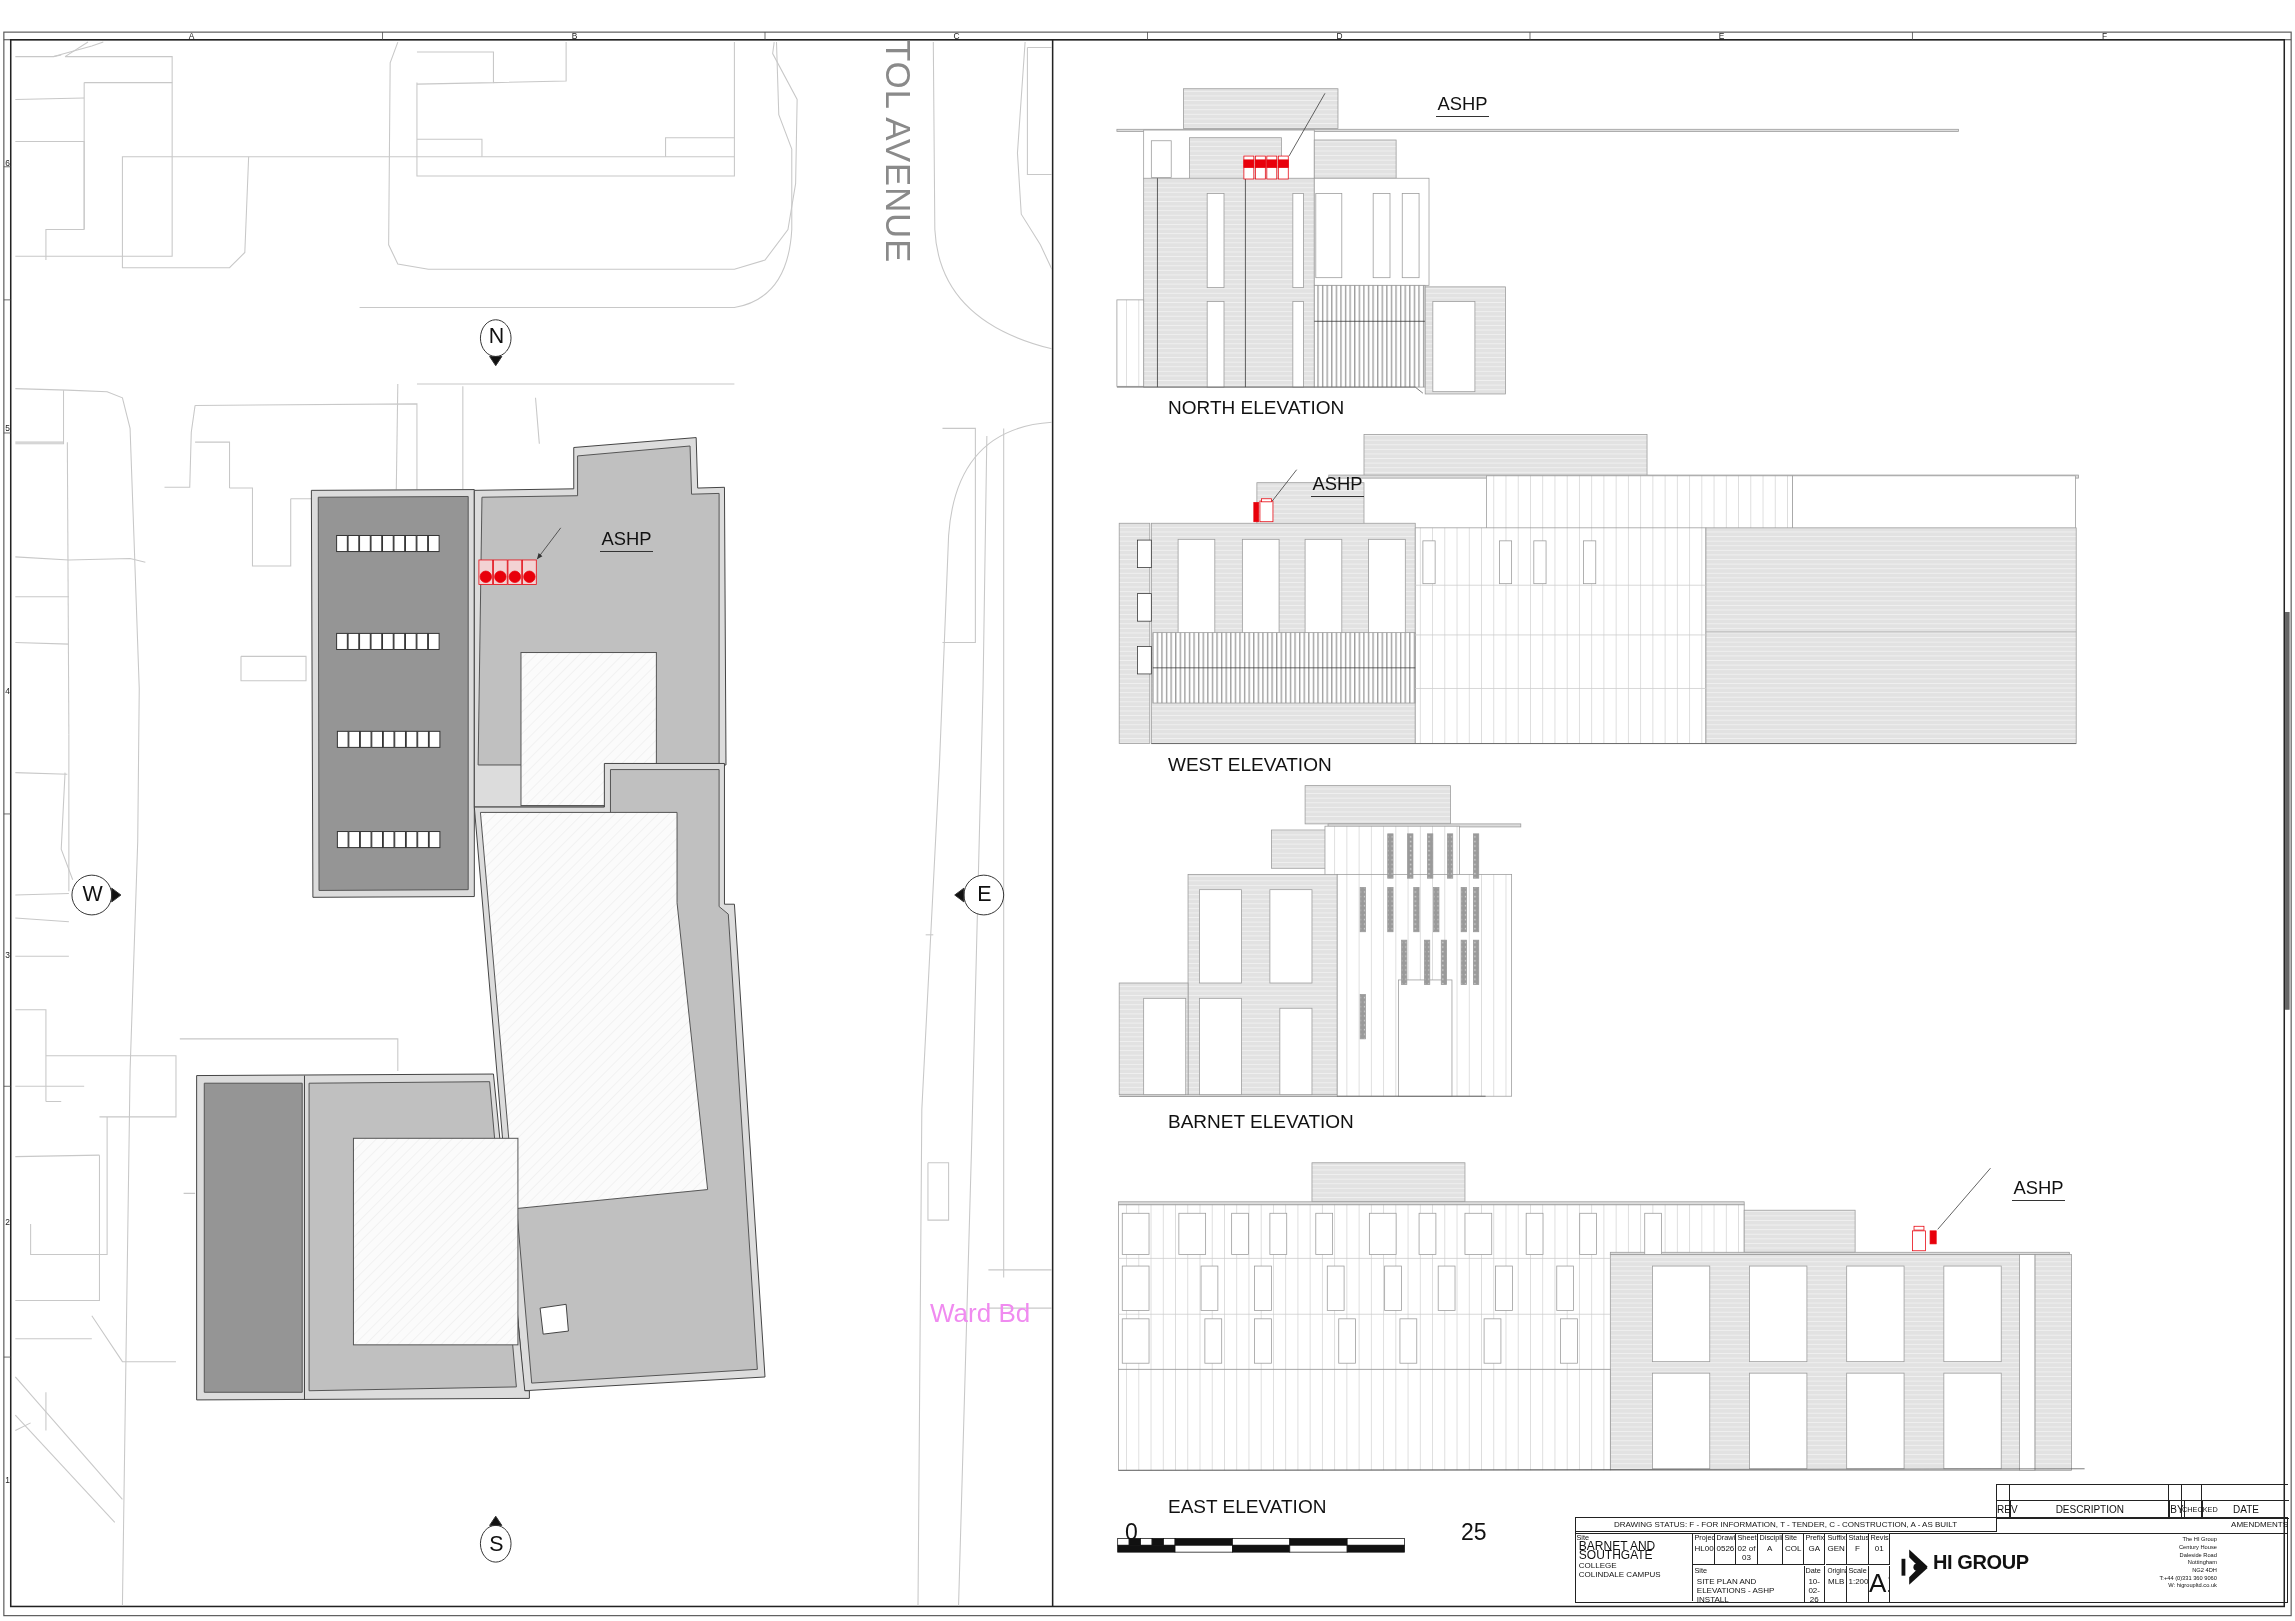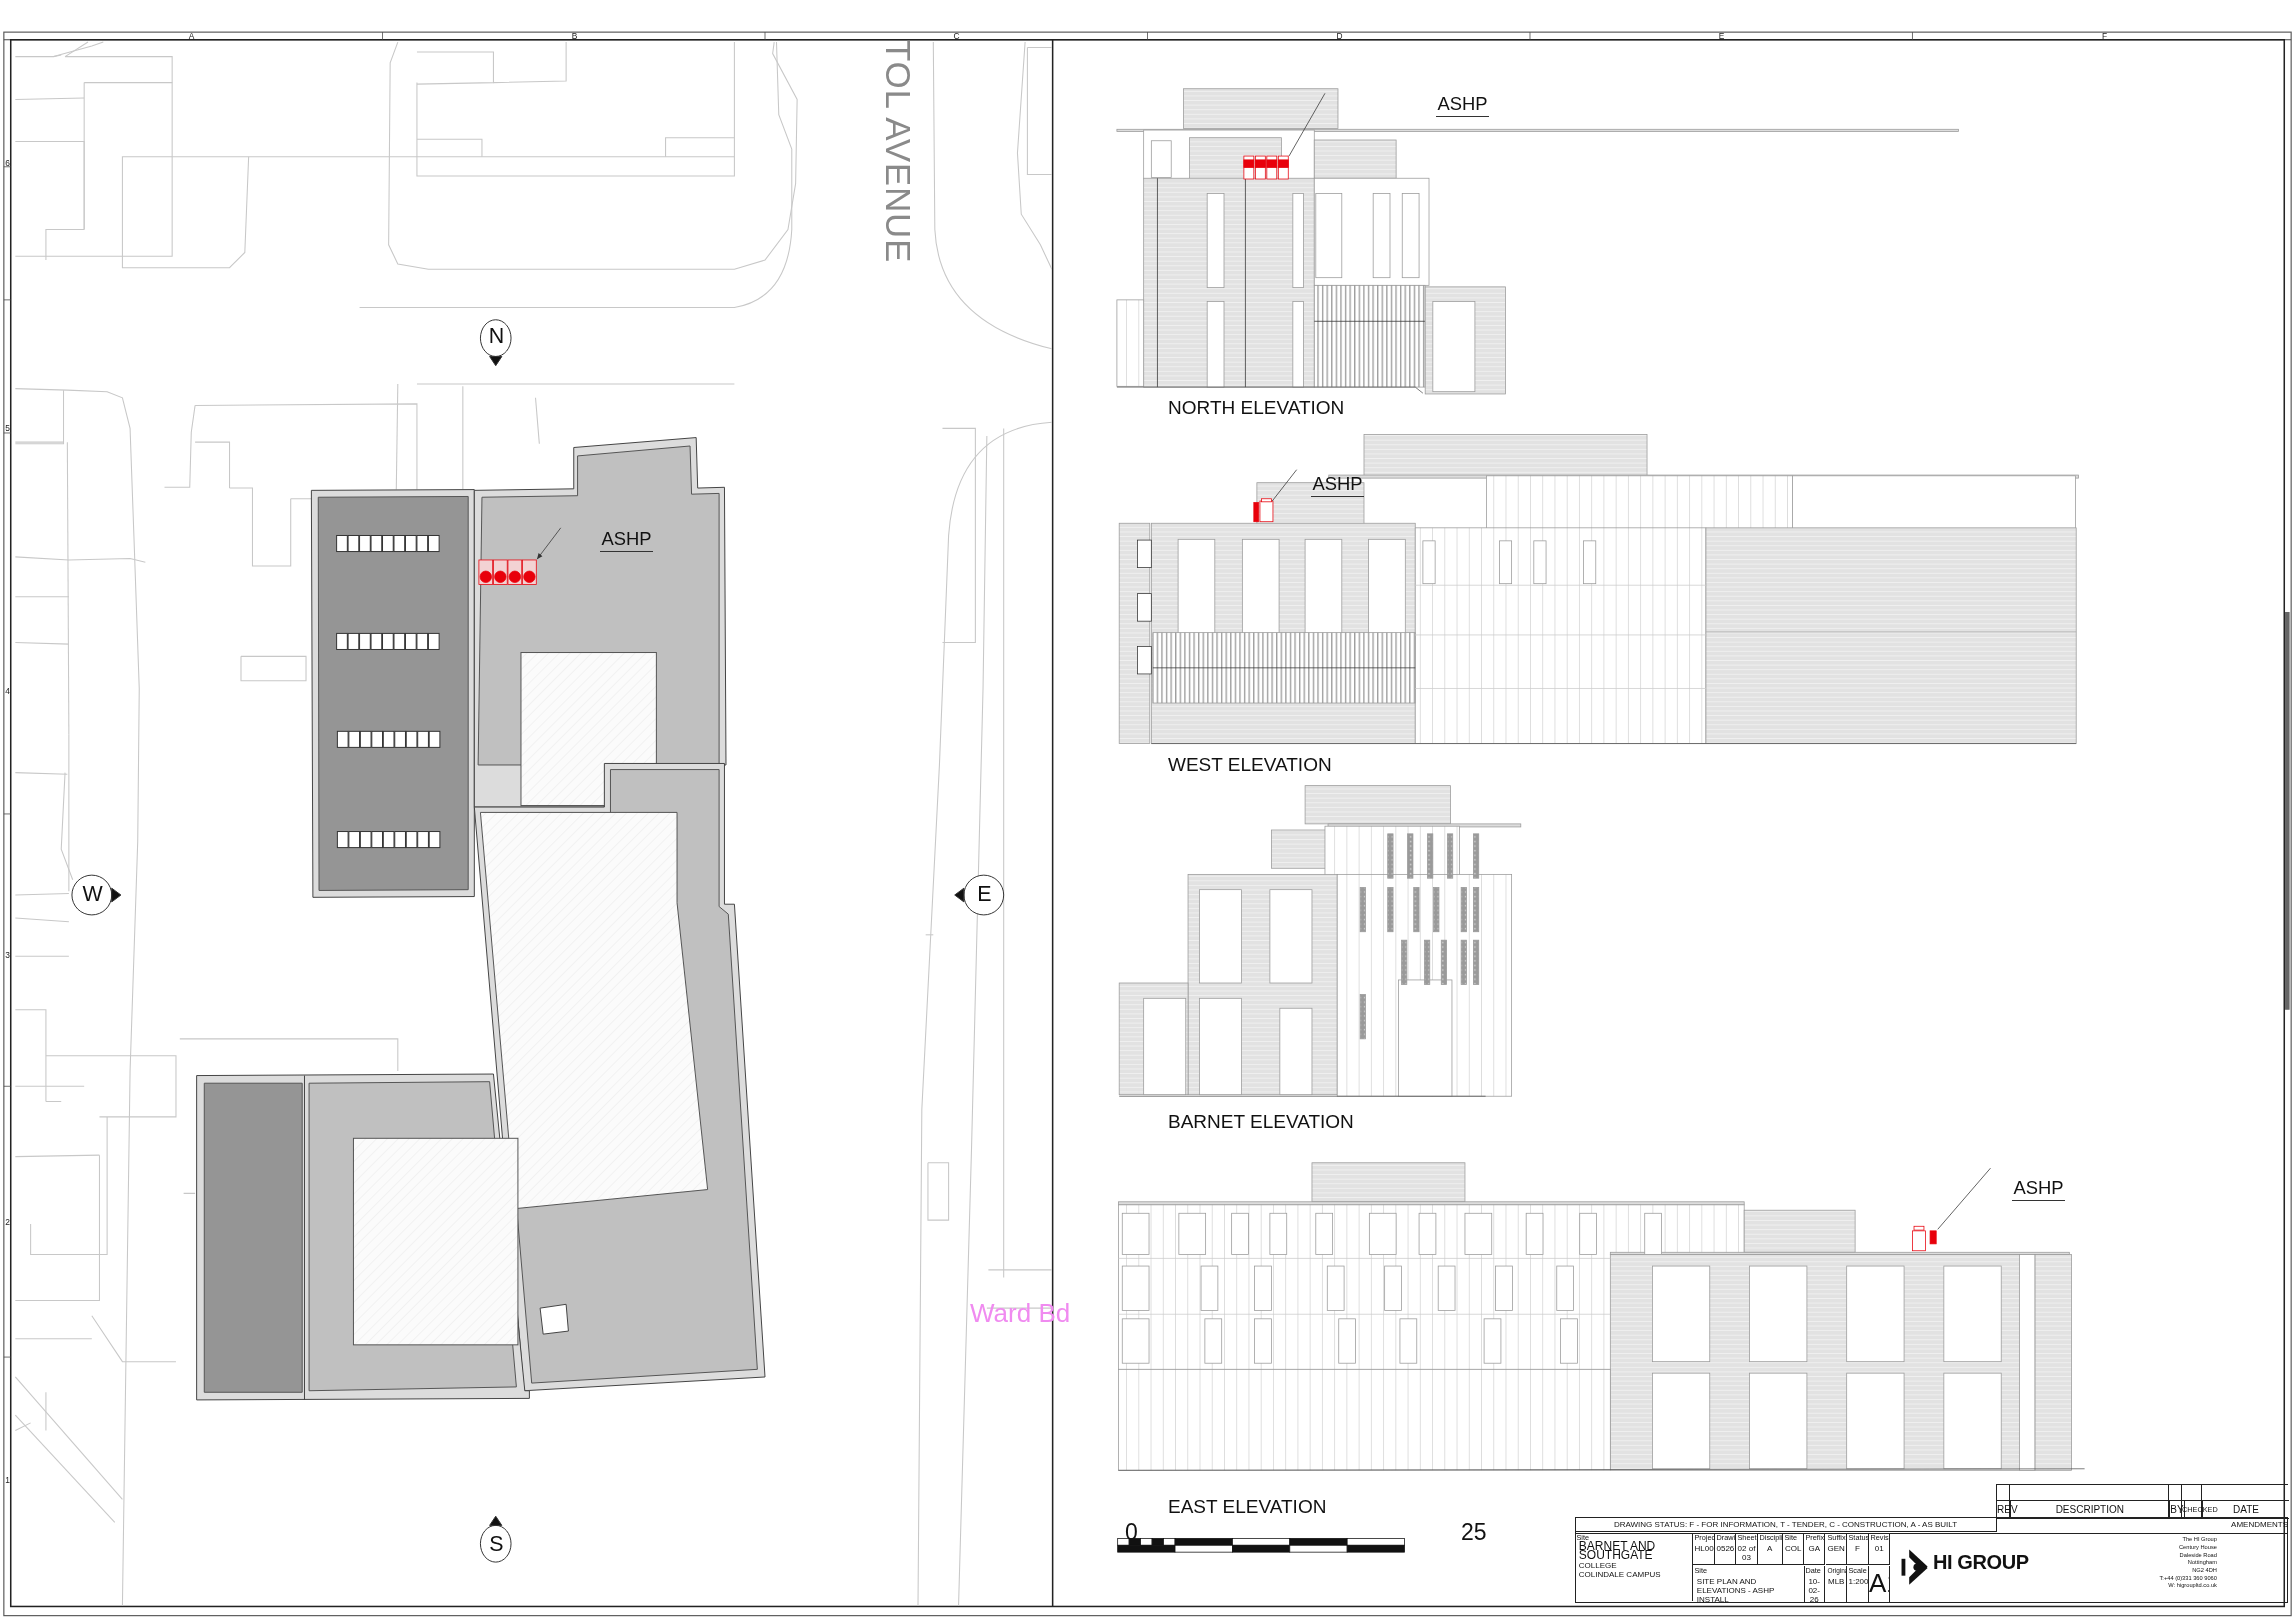--- a/index.html
+++ b/index.html
@@ -242,21 +242,21 @@
     <ellipse cx="648" cy="1808" rx="20" ry="24" transform="translate(0,210)"></ellipse>
     <polygon points="640,1994 656,1994 648,1982" fill="#111"></polygon>
     <circle cx="120" cy="1170" r="26"></circle>
     <polygon points="146,1161 146,1179 158,1170" fill="#111"></polygon>
     <circle cx="1286" cy="1170" r="26"></circle>
     <polygon points="1260,1161 1260,1179 1248,1170" fill="#111"></polygon>
   </g>
 </svg>
 
 <div class="street" style="left:878px;top:40px;transform:rotate(90deg) translateY(-100%);">TOL AVENUE</div>
-<div class="road-label" style="left:970px;top:1298px;">Ward Bd</div>
+<div class="road-label" style="left:930px;top:1298px;">Ward Bd</div>
 <div class="compass" style="left:481px;top:324px;width:31px;">N</div>
 <div class="compass" style="left:481px;top:1532px;width:31px;">S</div>
 <div class="compass" style="left:77px;top:882px;width:31px;">W</div>
 <div class="compass" style="left:969px;top:882px;width:31px;">E</div>
 <div class="callout" style="left:600px;top:508px;">ASHP</div>
 
 <svg width="2295" height="1621" viewBox="0 0 3000 2119">
   <defs>
     <pattern id="clad" width="8" height="6" patternUnits="userSpaceOnUse">
       <rect width="8" height="6" fill="#e2e2e2"></rect>

